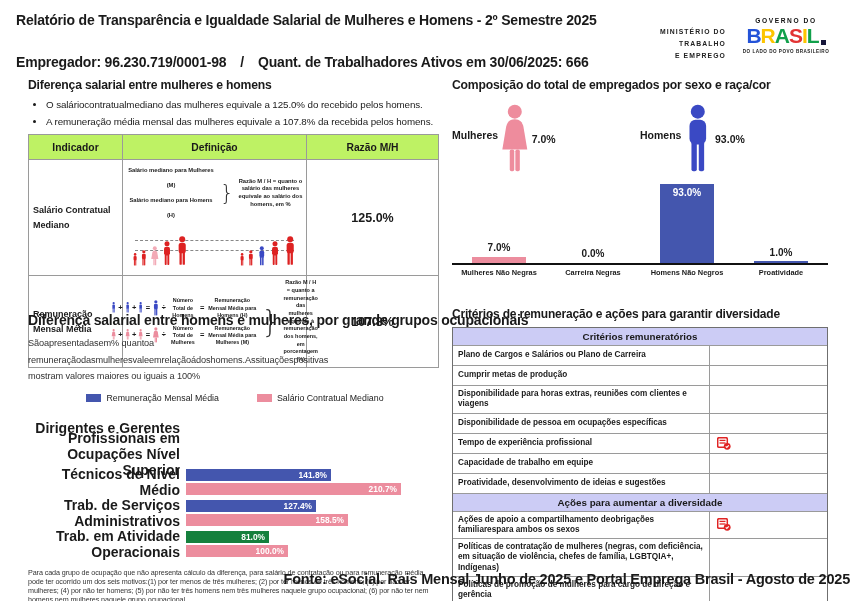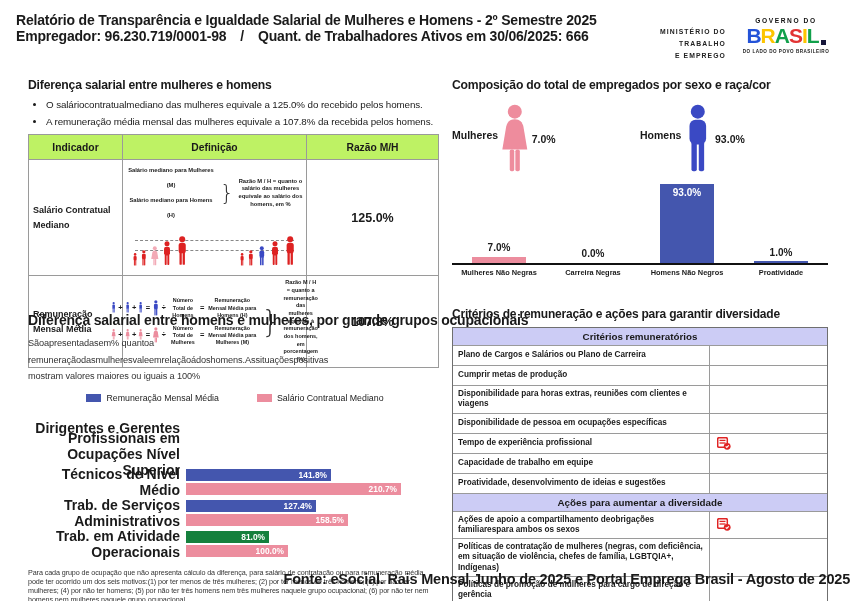--- a/index.html
+++ b/index.html
@@ -2,21 +2,21 @@
 <html><head>
 <meta charset="utf-8">
 <style>
   html,body{margin:0;padding:0;background:#ffffff;}
   body{width:850px;height:601px;font-family:"Liberation Sans",sans-serif;color:#1a1a1a;}
   .page{position:relative;width:850px;height:601px;background:#fff;overflow:hidden;}
 
   
   header{position:absolute;left:16px;top:12px;right:18px;display:flex;justify-content:space-between;}
   .title{font-size:14px;font-weight:700;letter-spacing:-0.2px;}
-  .subtitle{font-size:14px;font-weight:700;margin-top:0;letter-spacing:-0.2px;}
+  .subtitle{font-size:14px;font-weight:700;margin-top:26px;letter-spacing:-0.2px;}
   .subtitle .slash{margin:0 14px;}
   .head-right{display:flex;align-items:flex-start;}
   .ministry{margin-top:14px;text-align:right;font-size:6.8px;font-weight:700;letter-spacing:1.1px;line-height:1.75;color:#222;margin-right:14px;}
   .gov{text-align:center;margin-top:5px;width:92px;}
   .gov-top{font-size:6.6px;font-weight:800;letter-spacing:1.6px;color:#111;}
   .gov-brand{display:flex;justify-content:center;align-items:flex-end;font-size:21px;font-weight:800;line-height:1;margin-top:1px;letter-spacing:-1px;}
   .gov-square{display:inline-block;width:5px;height:5px;background:#17173a;margin-left:2px;margin-bottom:1px;}
   .gov-tagline{font-size:4.6px;font-weight:700;letter-spacing:0.5px;margin-top:3px;color:#222;}
 
   

